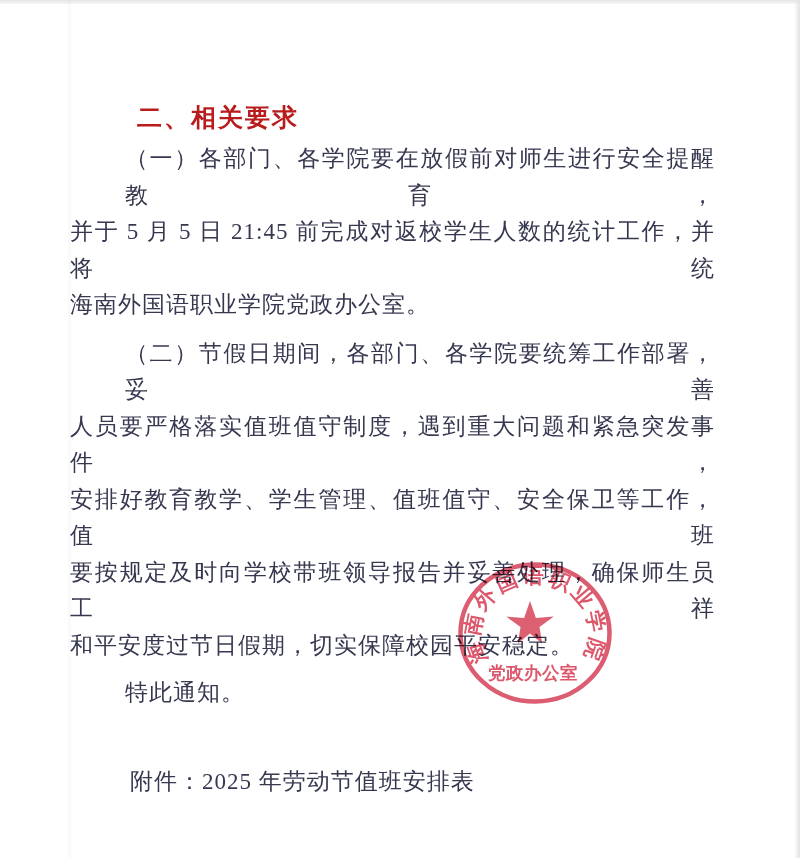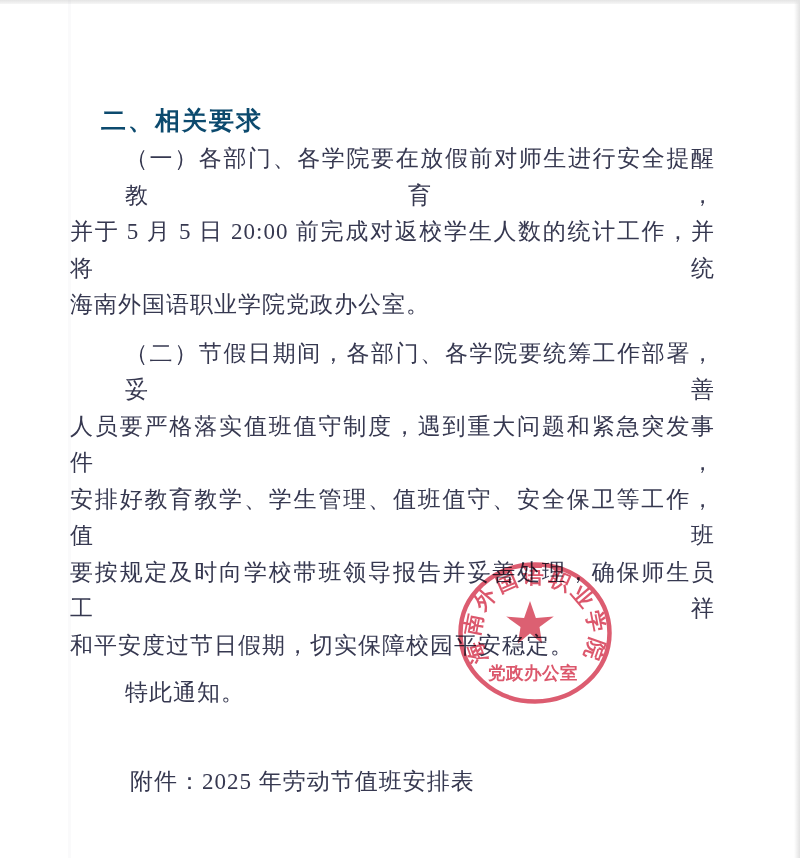--- a/index.html
+++ b/index.html
@@ -27,27 +27,27 @@
     background:rgba(190,190,200,0.08);
   }
   .content{
     position:absolute;top:102px;left:70px;width:645px;
     color:#363850;
     font-size:23px;
     letter-spacing:1px;
     line-height:36.5px;
   }
   .heading{
-    font-family:Liberation Sans, sans-serif;
+    font-family:Liberation Mono, monospace;
     font-weight:700;
     font-size:25px;
     letter-spacing:2px;
-    color:#0c4a6e;
+    color:#b91c1c;
     line-height:36px;
-    margin:0 0 3px 31px;
+    margin:0 0 3px 67px;
   }
   .para{margin:0;}
   .para .line{white-space:nowrap;}
   .para .fill{
     white-space:normal;
     text-align:justify;
     text-align-last:justify;
   }
   .indent{padding-left:55px;}
   .p2{margin-top:12px;}
@@ -81,21 +81,21 @@
 <div class="page">
   <div class="top-line"></div>
   <div class="left-streak"></div>
 
   <div class="content">
 
     <h1 class="heading">二、相关要求</h1>
 
     <div class="para p1">
       <div class="line fill indent">（一）各部门、各学院要在放假前对师生进行安全提醒教育，</div>
-      <div class="line fill">并于 5 月 5 日 20:00 前完成对返校学生人数的统计工作，并将统</div>
+      <div class="line fill">并于 5 月 5 日 21:45 前完成对返校学生人数的统计工作，并将统</div>
       <div class="line">海南外国语职业学院党政办公室。</div>
     </div>
 
     <div class="para p2">
       <div class="line fill indent">（二）节假日期间，各部门、各学院要统筹工作部署，妥善</div>
       <div class="line fill">人员要严格落实值班值守制度，遇到重大问题和紧急突发事件，</div>
       <div class="line fill">安排好教育教学、学生管理、值班值守、安全保卫等工作，值班</div>
       <div class="line fill">要按规定及时向学校带班领导报告并妥善处理，确保师生员工祥</div>
       <div class="line">和平安度过节日假期，切实保障校园平安稳定。</div>
     </div>

